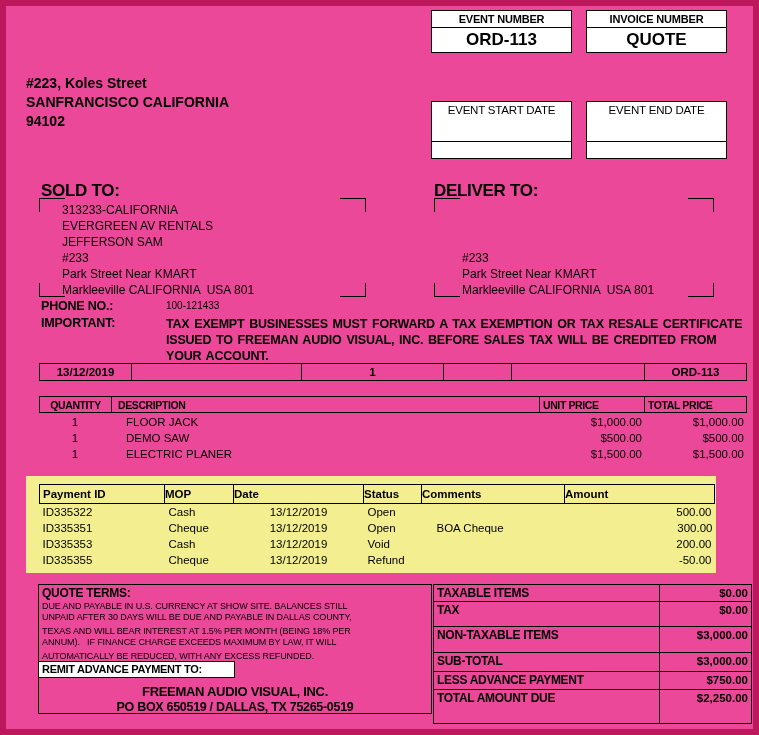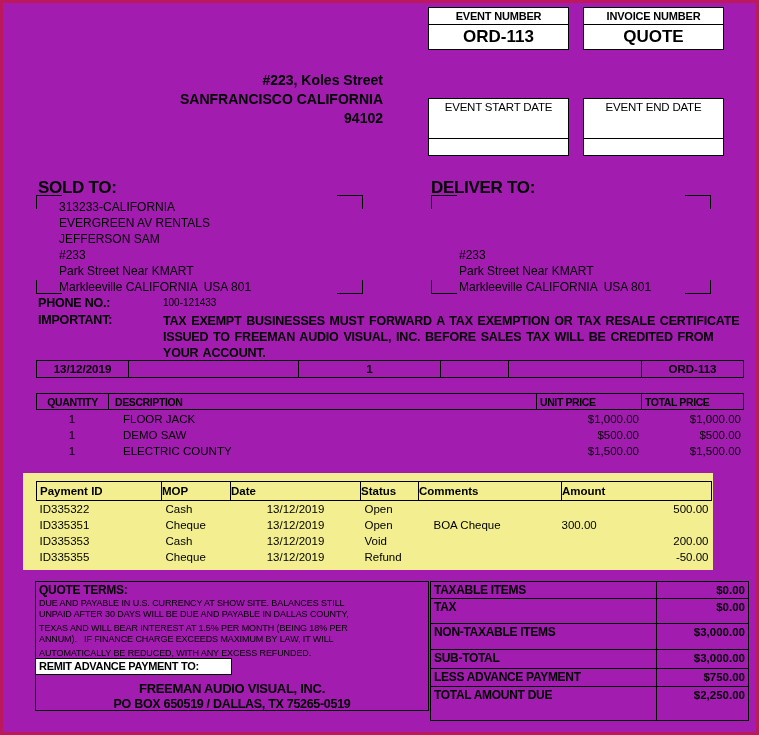--- a/index.html
+++ b/index.html
@@ -1,29 +1,29 @@
 <!DOCTYPE html>
 <html><head>
 <meta charset="utf-8">
 <style>
   * { box-sizing: border-box; margin: 0; padding: 0; }
   body { margin: 0; background: #fff; font-family: "Liberation Sans", sans-serif; color: #000; }
-  .page { position: relative; width: 759px; height: 735px; background: #a21caf; border: 3px solid #be185d; overflow: hidden; }
+  .page { position: relative; width: 759px; height: 735px; background: #ec4899; border: 6px solid #be185d; overflow: hidden; }
   .abs { position: absolute; }
 
   
   .hdr-box { position: absolute; width: 141px; border: 1px solid #000; background: #fff; }
   .hdr-box .box-label { height: 17px; border-bottom: 1px solid #000; text-align: center; font-weight: bold; font-size: 11px; padding-top: 2px; letter-spacing: -0.2px; }
   .hdr-box .box-value { height: 24px; text-align: center; font-weight: bold; font-size: 17px; padding-top: 2px; }
 
   .date-box { position: absolute; width: 141px; height: 58px; border: 1px solid #000; background: #fff; }
   .date-box .date-label { height: 40px; border-bottom: 1px solid #000; text-align: center; font-weight: normal; font-size: 11.5px; padding-top: 2px; letter-spacing: -0.2px; }
   .date-box .date-value { height: 16px; font-size: 11px; text-align: center; }
 
-  .company-address { left: 20px; top: 68px; width: 360px; text-align: right; font-weight: bold; font-size: 14px; line-height: 19px; }
+  .company-address { left: 20px; top: 68px; width: 360px; text-align: left; font-weight: bold; font-size: 14px; line-height: 19px; }
 
   .section-heading { font-weight: bold; font-size: 17px; letter-spacing: -0.3px; }
   .addr-lines div { font-size: 12px; line-height: 16px; white-space: pre; }
 
   .bracket { position: absolute; width: 26px; height: 14px; }
   .br-tl { border-left: 1px solid #000; border-top: 1px solid #000; }
   .br-tr { border-right: 1px solid #000; border-top: 1px solid #000; }
   .br-bl { border-left: 1px solid #000; border-bottom: 1px solid #000; }
   .br-br { border-right: 1px solid #000; border-bottom: 1px solid #000; }
 
@@ -170,21 +170,21 @@
       <td style="text-align:right; padding-right:2px;">$1,000.00</td>
     </tr>
     <tr>
       <td style="text-align:center;">1</td>
       <td style="padding-left:15px;">DEMO SAW</td>
       <td style="text-align:right; padding-right:2px;">$500.00</td>
       <td style="text-align:right; padding-right:2px;">$500.00</td>
     </tr>
     <tr>
       <td style="text-align:center;">1</td>
-      <td style="padding-left:15px;">ELECTRIC COUNTY</td>
+      <td style="padding-left:15px;">ELECTRIC PLANER</td>
       <td style="text-align:right; padding-right:2px;">$1,500.00</td>
       <td style="text-align:right; padding-right:2px;">$1,500.00</td>
     </tr>
   </tbody>
     </table>
 
   <div class="abs payments-highlight" style="background-color: rgb(243, 239, 144);">
     <table class="pay-table" style="width:675px;">
       <colgroup>
           <col style="width:125px">
@@ -210,21 +210,21 @@
         <td style="padding-left:4px;">Open</td>
         <td style="padding-left:15px;"></td>
         <td style="text-align:right; padding-right:3px;">500.00</td>
       </tr>
       <tr class="row">
         <td style="padding-left:3px;">ID335351</td>
         <td style="padding-left:4px;">Cheque</td>
         <td style="text-align:center;">13/12/2019</td>
         <td style="padding-left:4px;">Open</td>
         <td style="padding-left:15px;">BOA Cheque</td>
-        <td style="padding-right:2px;">300.00</td>
+        <td style="text-align:right; padding-right:2px;">300.00</td>
       </tr>
       <tr class="row">
         <td style="padding-left:3px;">ID335353</td>
         <td style="padding-left:4px;">Cash</td>
         <td style="text-align:center;">13/12/2019</td>
         <td style="padding-left:4px;">Void</td>
         <td style="padding-left:15px;"></td>
         <td style="text-align:right; padding-right:3px;">200.00</td>
       </tr>
       <tr class="row">

